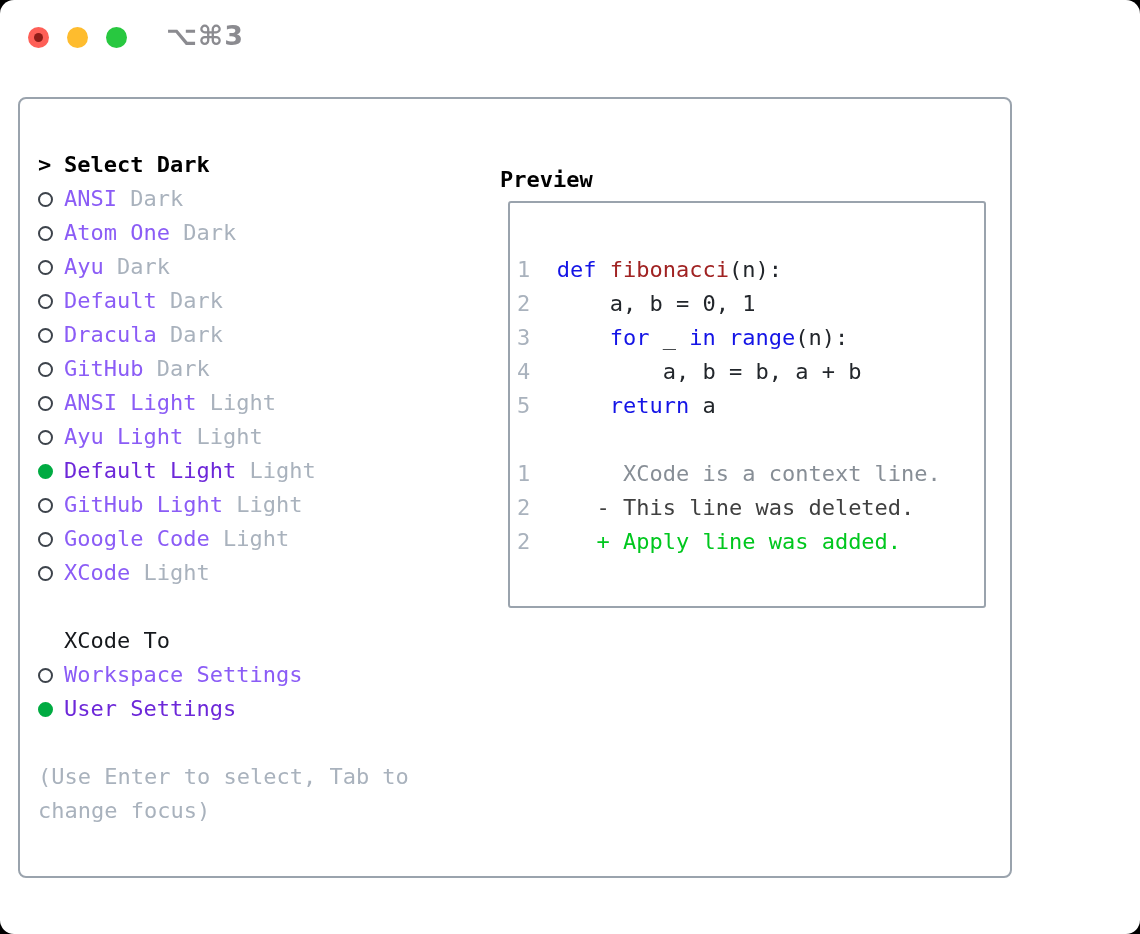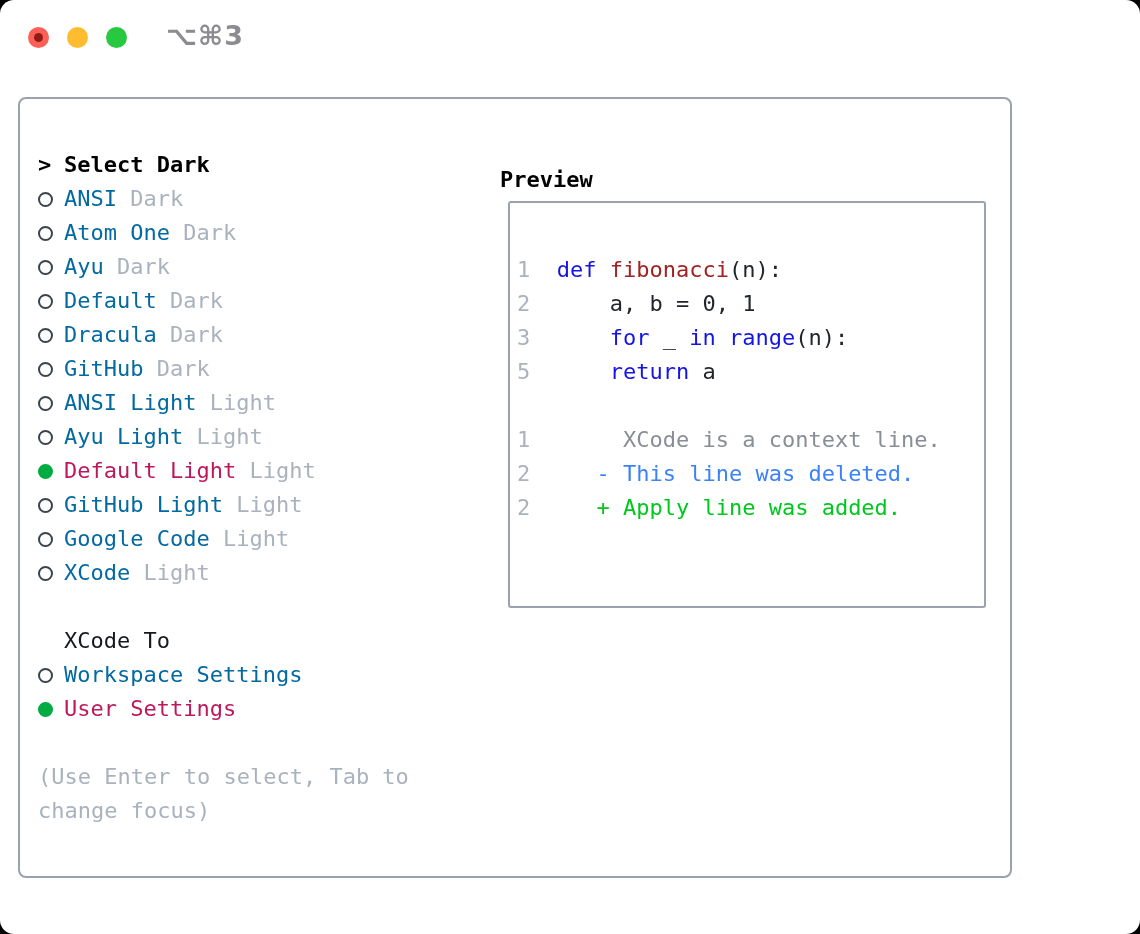--- a/index.html
+++ b/index.html
@@ -40,22 +40,22 @@
   
   .col-left{position:absolute;left:18px;top:49px;}
   .row{display:flex;align-items:center;height:34px;white-space:pre;}
   .marker{flex:0 0 26px;width:26px;display:flex;align-items:center;}
   .marker-char{font-weight:bold;color:#000;}
   .radio{
     width:15px;height:15px;box-sizing:border-box;
     border:2px solid #3d434b;border-radius:50%;
   }
   .radio.sel{background:#00ab42;border-color:#00ab42;}
-  .name{color:#0369a1;}
-  .row.sel .name{color:#be185d;}
+  .name{color:#8b5cf6;}
+  .row.sel .name{color:#6d28d9;}
   .variant{color:#a9b2bd;margin-left:1ch;}
   .header-text{font-weight:bold;color:#000;}
   .spacer{height:34px;}
   .apply-header{padding-left:26px;color:#15181c;}
   .hint{width:420px;color:#a9b2bd;}
   
   .preview-label{
     position:absolute;left:480px;top:64px;
     font-weight:bold;color:#000;
   }
@@ -63,21 +63,21 @@
     position:absolute;left:488px;top:102px;width:478px;height:407px;
     box-sizing:border-box;border:2px solid #9aa3ad;border-radius:3px;
     padding:50px 0 12px 7px;overflow:hidden;background:#fff;
   }
   .pline{white-space:pre;height:34px;}
   .num{display:inline-block;width:3ch;color:#a9b2bd;}
   .kw{color:#1414e6;}
   .fn{color:#a02222;}
   .plain{color:#22262b;}
   .ctx{color:#878e96;}
-  .del{color:#3b82f6;text-align:right;}
+  .del{color:#404040;text-align:right;}
   .add{color:#00c71e;}
 </style>
 </head>
 <body>
 
 <div class="window">
 
   <div class="titlebar">
     <div class="tl tl-red">
         <span class="tl-dot"></span>
@@ -163,20 +163,21 @@
 
       <div class="hint">(Use Enter to select, Tab to change focus)</div>
     </div>
 
     <div class="preview-label mono">Preview</div>
 
     <div class="pbox mono">
       <div class="pline"><span class="num">1</span><span class="kw">def</span><span class="plain"> </span><span class="fn">fibonacci</span><span class="plain">(n):</span></div>
       <div class="pline"><span class="num">2</span><span class="plain">    a, b = 0, 1</span></div>
       <div class="pline"><span class="num">3</span><span class="plain">    </span><span class="kw">for</span><span class="plain"> _ </span><span class="kw">in</span><span class="plain"> </span><span class="kw">range</span><span class="plain">(n):</span></div>
+      <div class="pline"><span class="num">4</span><span class="plain">        a, b = b, a + b</span></div>
       <div class="pline"><span class="num">5</span><span class="plain">    </span><span class="kw">return</span><span class="plain"> a</span></div>
       <div class="pline"><span class="num"></span></div>
       <div class="pline"><span class="num">1</span><span class="ctx">     XCode is a context line.</span></div>
       <div class="pline"><span class="num">2</span><span class="del">   - This line was deleted.</span></div>
       <div class="pline"><span class="num">2</span><span class="add">   + Apply line was added.</span></div>
     </div>
 
   </div>
 </div>
 

